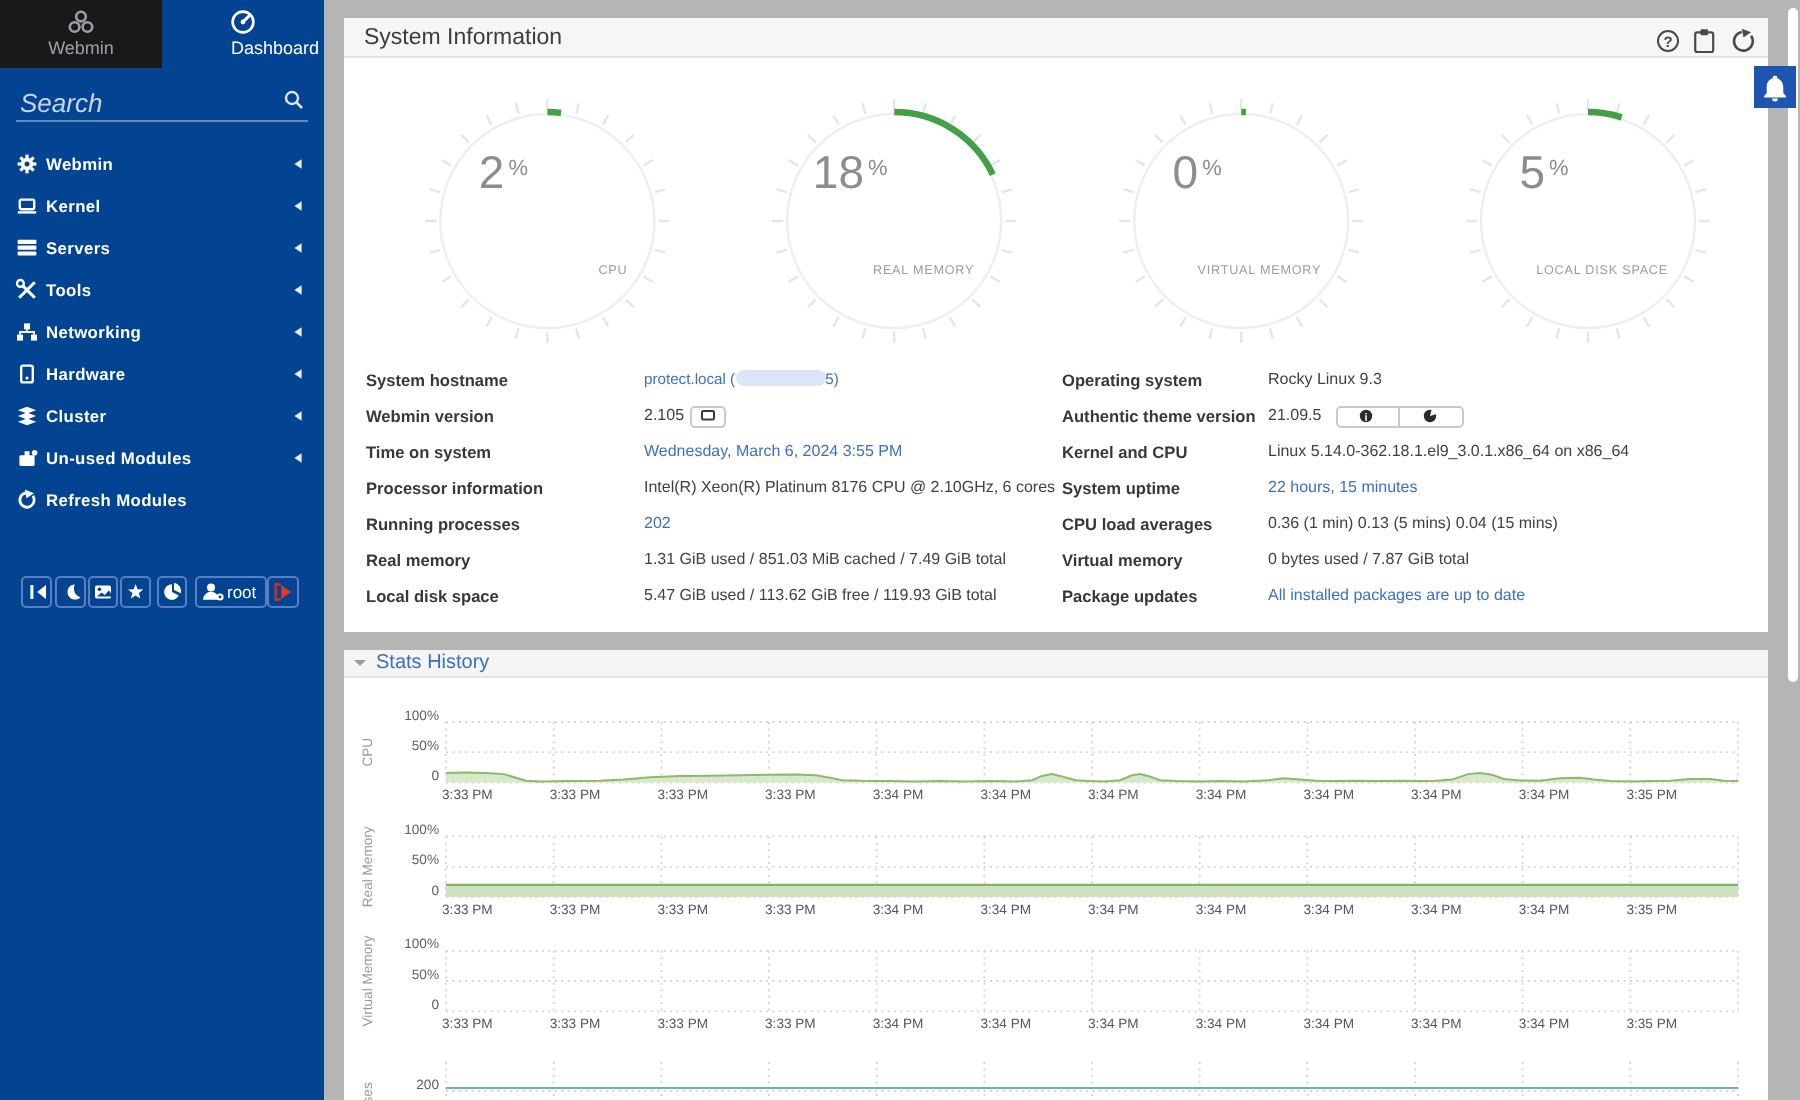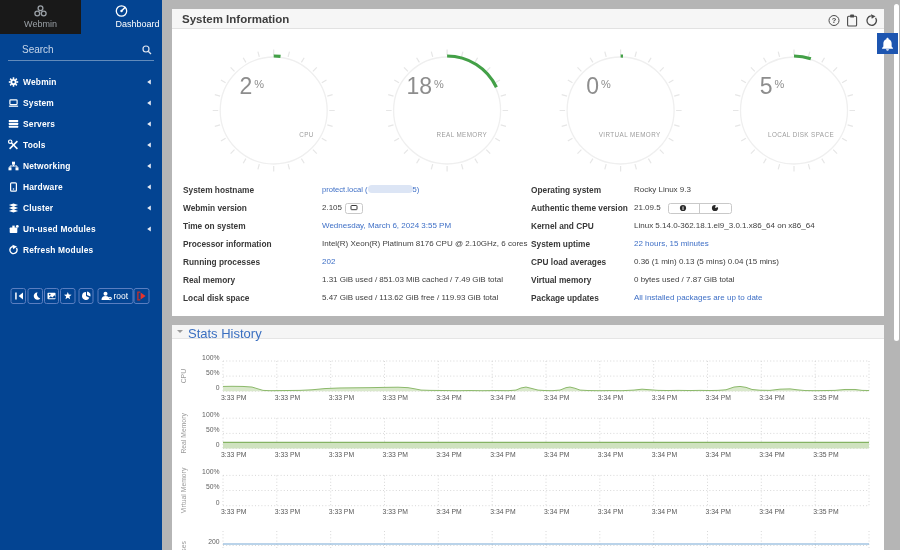--- a/index.html
+++ b/index.html
@@ -1,46 +1,46 @@
 <!DOCTYPE html>
 <html><head><meta charset="utf-8"><style>
 * { margin:0; padding:0; box-sizing:border-box; }
 html,body { width:900px; height:550px; overflow:hidden; background:#b5b5b5;
   font-family:"Liberation Sans",sans-serif; position:relative; }
 .abs { position:absolute; }
 #sidebar { position:absolute; left:0; top:0; width:162px; height:550px; background:#034492; }
 #tabw { position:absolute; left:0; top:0; width:81px; height:34px; background:#191919; }
 .tablab { position:absolute; top:19px; width:81px; text-align:center; font-size:9px; }
-#search { position:absolute; left:22px; top:44px; font-size:10px; color:rgba(230,237,248,.85); }
+#search { position:absolute; left:10px; top:44px; font-size:13px; color:rgba(230,237,248,.85);font-style:italic; }
 #searchline { position:absolute; left:8px; top:59.5px; width:146px; height:1px; background:rgba(255,255,255,.38); }
 .mi { position:absolute; left:23px; width:120px; height:18px; line-height:18px;
   font-size:8.4px; font-weight:bold; color:#fff; letter-spacing:0.2px; }
 #panel1 { position:absolute; left:172px; top:9px; width:712px; height:307px; background:#fff; }
 #p1head { position:absolute; left:172px; top:9px; width:712px; height:20px; background:#f6f6f6; border-bottom:1px solid #e2e2e2; }
-#p1title { position:absolute; left:182px; top:13px; font-size:11.5px; color:#3d3d3d;font-weight:bold; }
+#p1title { position:absolute; left:182px; top:13px; font-size:11.5px; color:#3d3d3d; }
 #panel2 { position:absolute; left:172px; top:325px; width:712px; height:225px; background:#fff; }
 #p2head { position:absolute; left:172px; top:325px; width:712px; height:14px; background:#f5f5f5; border-bottom:1px solid #e5e5e5; }
-#p2title { position:absolute; left:188px; top:326px; font-size:13px; color:#3a6fc0;text-align:right; }
+#p2title { position:absolute; left:188px; top:326px; font-size:10px; color:#3a6fc0;text-align:right; }
 .tri { position:absolute; left:177px; top:330px; width:0; height:0;
   border-left:3.2px solid transparent; border-right:3.2px solid transparent; border-top:3.8px solid #9a9a9a; }
 .row { position:absolute; height:18px; line-height:18px; font-size:8px; color:#414141; white-space:nowrap; }
 .lbl { font-weight:bold; color:#383838; font-size:8.3px; }
 a.lk { color:#3e6fc6; text-decoration:none;margin-top:44px; }
 .pill { display:inline-block; width:45px; height:8px; background:#dce5f5; border-radius:4px; vertical-align:-1px; }
 #thumb { position:absolute; left:893.5px; top:3.5px; width:5px; height:337px; background:#fff; border-radius:2.5px; }
 svg.overlay { position:absolute; left:0; top:0; }
 </style></head><body>
 <div id="sidebar"></div>
 <div id="tabw"></div>
 <div class="tablab" style="left:0;color:#9aa0a6;">Webmin</div>
 <div class="tablab" style="left:97px;color:#fff;font-weight:normal;">Dashboard</div>
 <div id="search">Search</div>
 <div id="searchline"></div>
 <div class="mi" style="top:73px">Webmin</div>
-<div class="mi" style="top:94px">System</div>
+<div class="mi" style="top:94px">Kernel</div>
 <div class="mi" style="top:115px">Servers</div>
 <div class="mi" style="top:136px">Tools</div>
 <div class="mi" style="top:157px">Networking</div>
 <div class="mi" style="top:178px">Hardware</div>
 <div class="mi" style="top:199px">Cluster</div>
 <div class="mi" style="top:220px">Un-used Modules</div>
 <div class="mi" style="top:241px">Refresh Modules</div>
 <div id="panel1"></div>
 <div id="p1head"></div>
 <div id="p1title">System Information</div>

